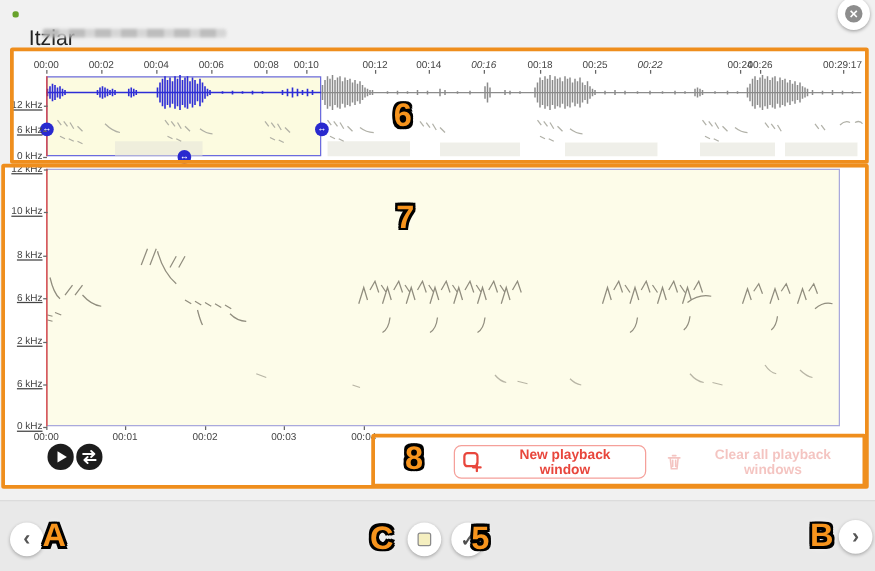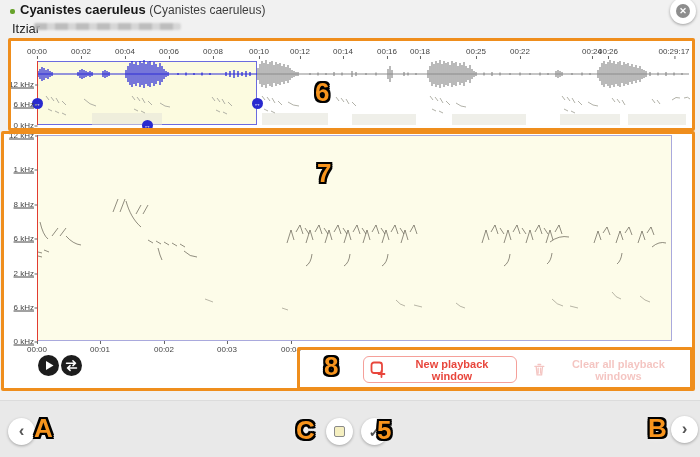--- a/index.html
+++ b/index.html
@@ -4,21 +4,21 @@
 <style>
   html,body{margin:0;padding:0;}
   .stage{position:relative;width:700px;height:457px;background:#f1f1f1;
          font-family:"Liberation Sans",sans-serif;overflow:hidden;}
   .abs{position:absolute;}
 
   
   .hdr-bullet{left:10px;top:9px;width:5px;height:5px;border-radius:2px;background:#67a22b;}
   .hdr-title{left:20px;top:2px;font-size:13px;font-weight:bold;color:#161616;}
   .hdr-sub{font-weight:normal;font-size:12px;color:#3c3c3c;}
-  .hdr-uploader{left:12px;top:21px;font-size:13px;color:#222;}
+  .hdr-uploader{left:23px;top:21px;font-size:17px;color:#222;}
   .hdr-redact{left:34px;top:23px;width:147px;height:7px;border-radius:2px;opacity:.85;
     background:repeating-linear-gradient(90deg,#b4b4b4 0 13px,#d2d2d2 13px 21px);filter:blur(1.3px);}
   .close-btn{left:670px;top:-2px;width:26px;height:26px;border-radius:50%;background:#fff;
     box-shadow:0 1px 3px rgba(0,0,0,.35);display:flex;align-items:center;justify-content:center;cursor:pointer;}
   .close-inner{width:14px;height:14px;border-radius:50%;background:#8d8d8d;color:#fff;font-size:9px;
     line-height:14px;text-align:center;font-weight:bold;}
 
   
   .ov-bg{left:11px;top:41px;width:681px;height:87px;background:#fff;}
   .main-bg{left:4px;top:134px;width:688px;height:255px;background:#fff;}
@@ -63,24 +63,20 @@
     text-shadow:-2px -2px 0 #000,2px -2px 0 #000,-2px 2px 0 #000,2px 2px 0 #000,
                 -2px 0 0 #000,2px 0 0 #000,0 -2px 0 #000,0 2px 0 #000,0 0 7px rgba(255,255,255,.9);}
   svg{display:block;}
 </style>
 </head>
 <body>
 
 <div class="stage">
 
   <div class="abs hdr-bullet"></div>
-  <div class="abs hdr-title">
-    <span>Cyanistes caeruleus</span>
-    <span class="hdr-sub">(Cyanistes caeruleus)</span>
-  </div>
   <div class="abs hdr-uploader">Itziar</div>
   <div class="abs hdr-redact"></div>
   <div class="abs close-btn">
     <div class="close-inner">✕</div>
   </div>
 
   <div class="abs ov-bg"></div>
   <div class="abs main-bg"></div>
   <div class="abs spec-rect"></div>
   <div class="abs ov-selection"></div>
@@ -153,39 +149,39 @@
   <div class="abs handle" style="left:32px;top:98px;">↔</div>
   <div class="abs handle" style="left:252px;top:98px;">↔</div>
   <div class="abs handle" style="left:142px;top:120px;">↔</div>
 
   <div class="abs ticks ticks-time dash-below" style="left:0;top:47px;width:700px;height:14px;">
       <span class="tick-label" style="left: 37px;">00:00</span>
       <span class="tick-label" style="left: 81px;">00:02</span>
       <span class="tick-label" style="left: 125px;">00:04</span>
       <span class="tick-label" style="left: 169px; text-align: center;">00:06</span>
       <span class="tick-label" style="left: 213px;">00:08</span>
-      <span class="tick-label" style="left: 259px;">00:10</span>
+      <span class="tick-label" style="left: 245px;">00:10</span>
       <span class="tick-label" style="left: 300px;">00:12</span>
       <span class="tick-label" style="left: 343px;">00:14</span>
-      <span class="tick-label" style="left: 387px;">00:16</span>
-      <span class="tick-label" style="left: 420px;">00:18</span>
+      <span class="tick-label" style="left: 387px; font-style: italic;">00:16</span>
+      <span class="tick-label" style="left: 432px;">00:18</span>
       <span class="tick-label" style="left: 476px;">00:25</span>
-      <span class="tick-label" style="left: 520px;">00:22</span>
+      <span class="tick-label" style="left: 520px; font-style: italic;">00:22</span>
       <span class="tick-label" style="left: 592px;">00:24</span>
       <span class="tick-label" style="left: 608px;">00:26</span>
       <span class="tick-label" style="left: 674px;">00:29:17</span>
     </div>
   <div class="abs ticks ticks-freq" style="left:0;top:0;width:40px;height:130px;">
       <span class="tick-label" style="left: 34px; top: 84px;">12 kHz</span>
       <span class="tick-label" style="left: 34px; top: 104px;">6 kHz</span>
       <span class="tick-label" style="left: 34px; top: 125px;">0 kHz</span>
     </div>
   <div class="abs ticks ticks-freq" style="left:0;top:0;width:40px;height:350px;">
       <span class="tick-label" style="left: 34px; top: 135px;">12 kHz</span>
-      <span class="tick-label" style="left: 34px; top: 169px;">1 kHz</span>
+      <span class="tick-label" style="left: 34px; top: 169px;">10 kHz</span>
       <span class="tick-label" style="left: 34px; top: 204px;">8 kHz</span>
       <span class="tick-label" style="left: 34px; top: 238px;">6 kHz</span>
       <span class="tick-label" style="left: 34px; top: 273px;">2 kHz</span>
       <span class="tick-label" style="left: 34px; top: 307px;">6 kHz</span>
       <span class="tick-label" style="left: 34px; top: 341px;">0 kHz</span>
     </div>
   <div class="abs ticks ticks-time dash-above" style="left:0;top:345px;width:700px;height:12px;">
       <span class="tick-label" style="left: 37px;">00:00</span>
       <span class="tick-label" style="left: 100px;">00:01</span>
       <span class="tick-label" style="left: 164px;">00:02</span>

